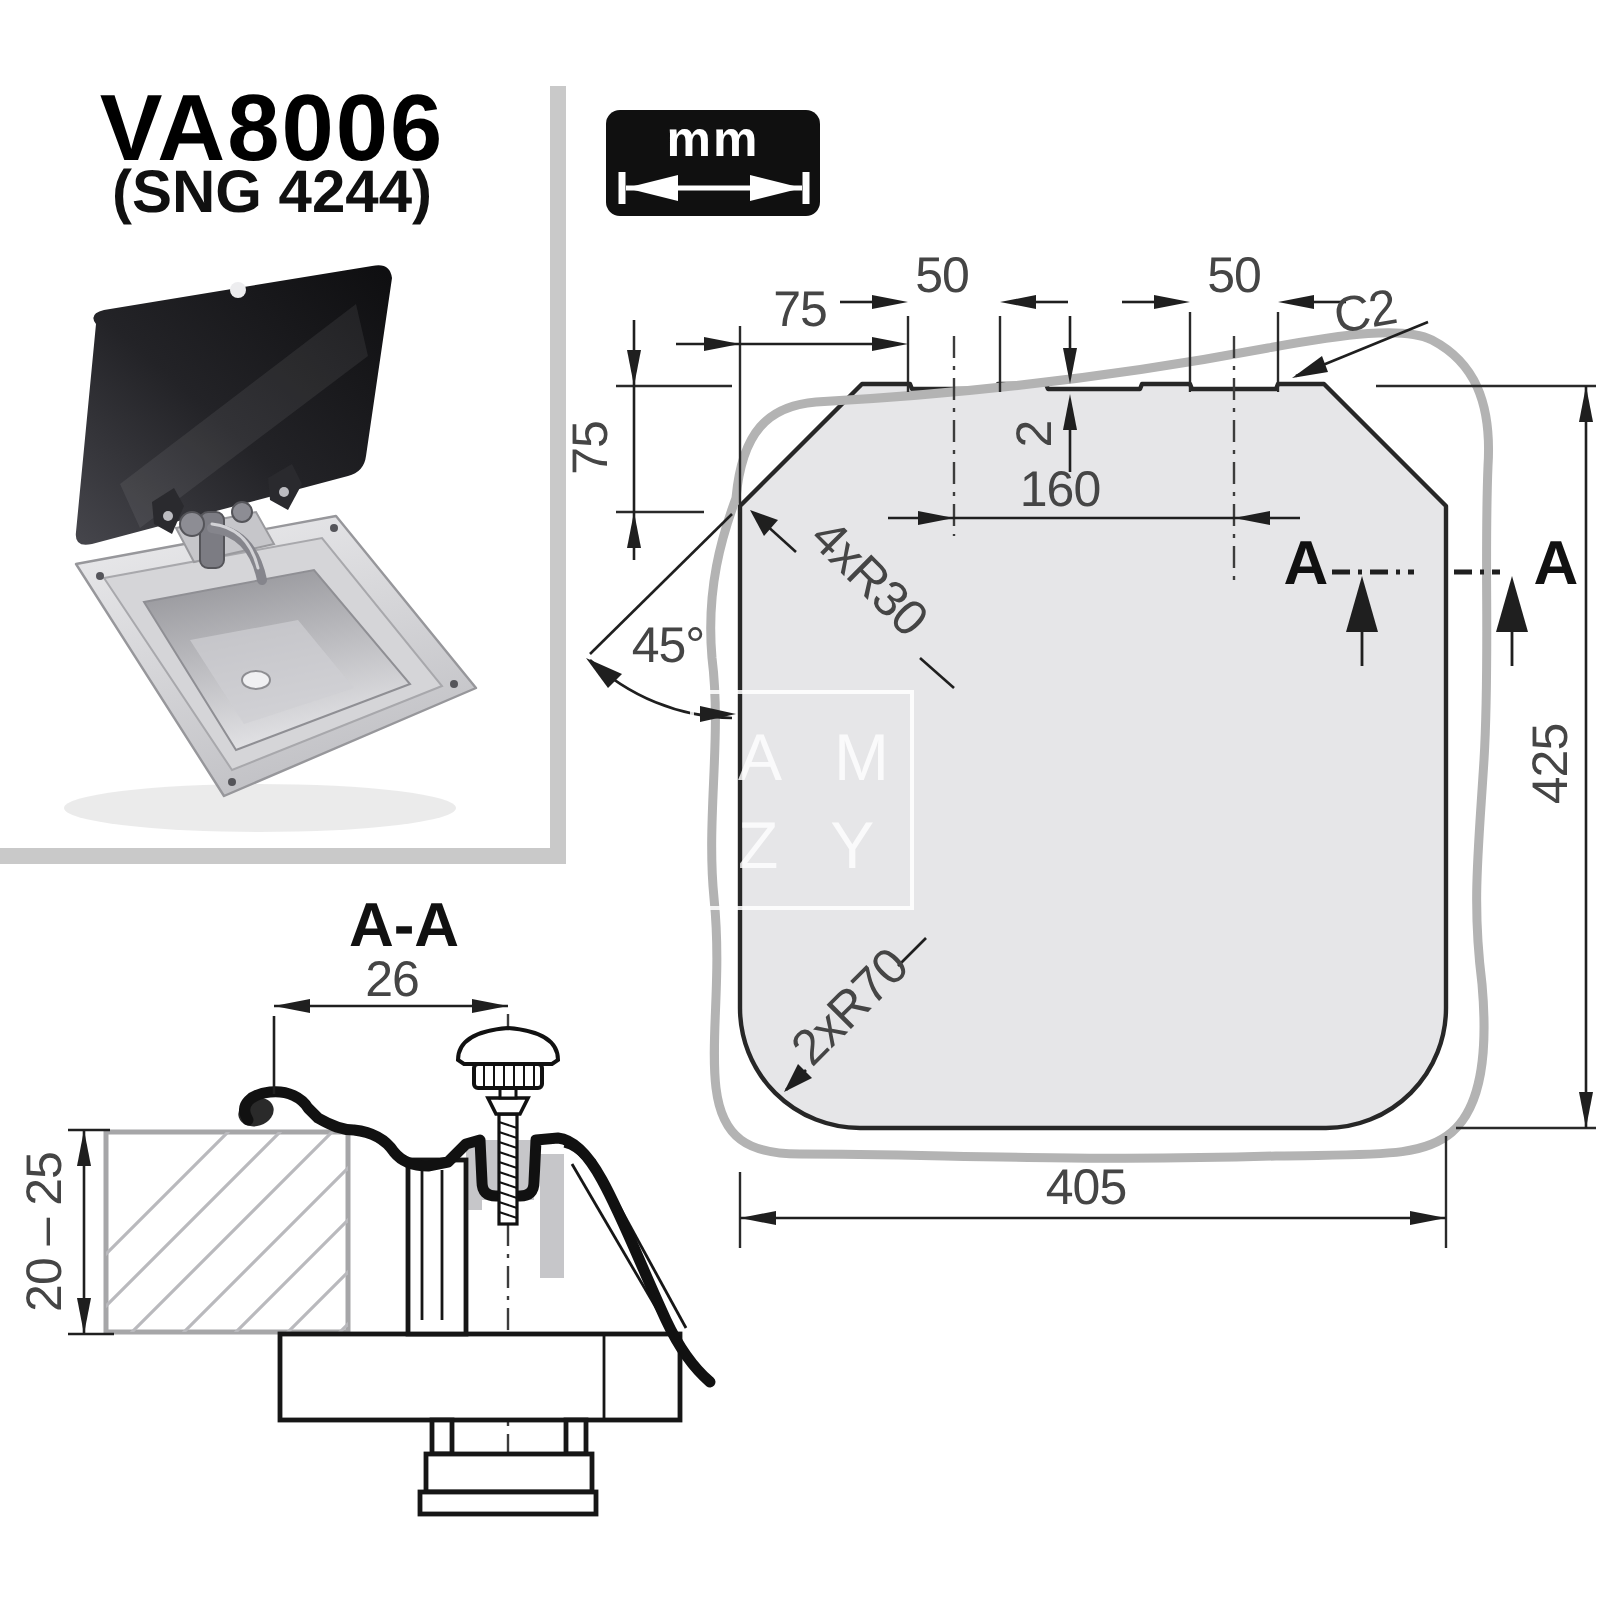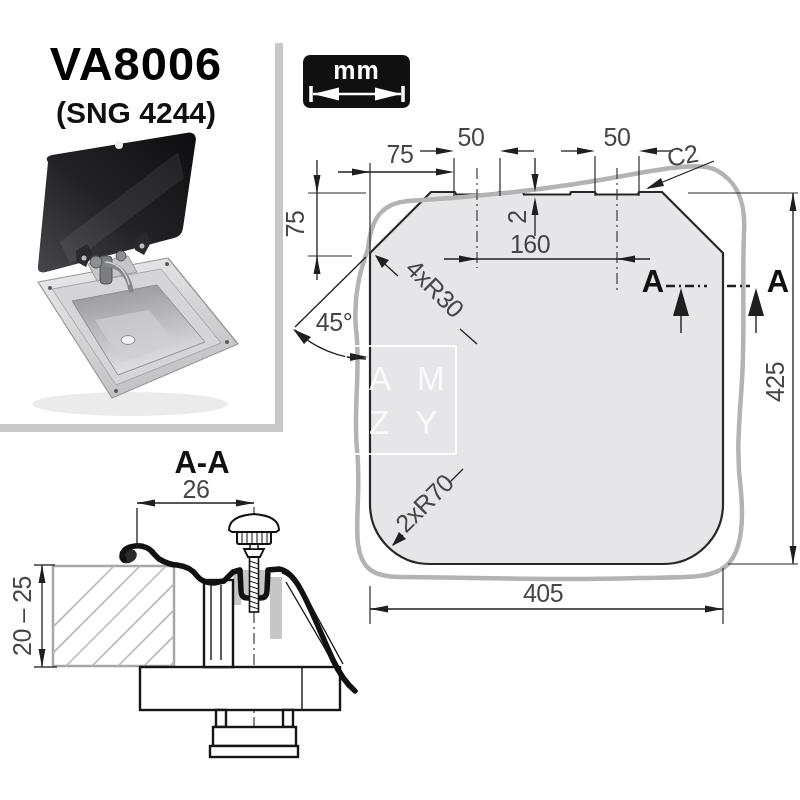--- a/index.html
+++ b/index.html
@@ -2,21 +2,21 @@
 <html><head>
 <meta charset="utf-8">
 <style>
   html,body{margin:0;padding:0;background:#fff;}
   .page{position:relative;width:800px;height:800px;background:#ffffff;overflow:hidden;
         font-family:"Liberation Sans","DejaVu Sans",sans-serif;}
   .abs{position:absolute;}
   
   .product-title{top:36px;left:0;width:272px;text-align:center;font-size:47px;font-weight:800;
                  color:#000000;letter-spacing:1px;}
-  .product-code{top:96px;left:0;width:272px;text-align:center;font-size:30px;font-weight:700;
+  .product-code{top:80px;left:0;width:272px;text-align:center;font-size:30px;font-weight:700;
                 color:#101010;}
   
   .mm-badge{top:55px;left:303px;width:107px;height:53px;background:#101010;border-radius:7px;
             display:flex;flex-direction:column;align-items:center;justify-content:flex-start;}
   .mm-label{color:#fff;font-size:25px;font-weight:700;line-height:26px;margin-top:2px;letter-spacing:1px;}
   
   .watermark{top:345px;left:345px;width:112px;height:110px;border:2px solid rgba(255,255,255,.85);
              box-sizing:border-box;color:rgba(255,255,255,.8);font-size:33px;font-weight:400;
              text-align:center;letter-spacing:26px;padding-left:22px;line-height:44px;padding-top:10px;
              z-index:3;pointer-events:none;}

